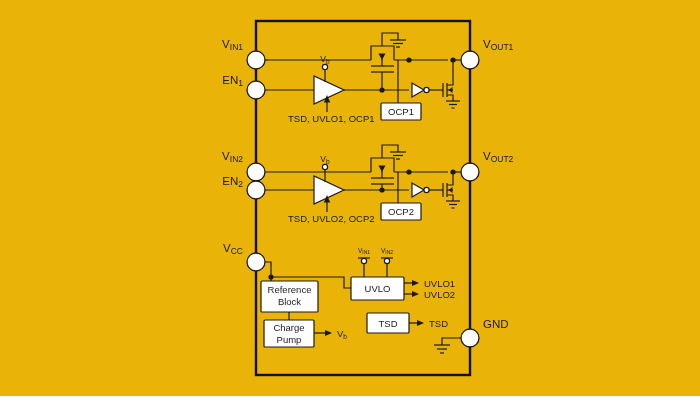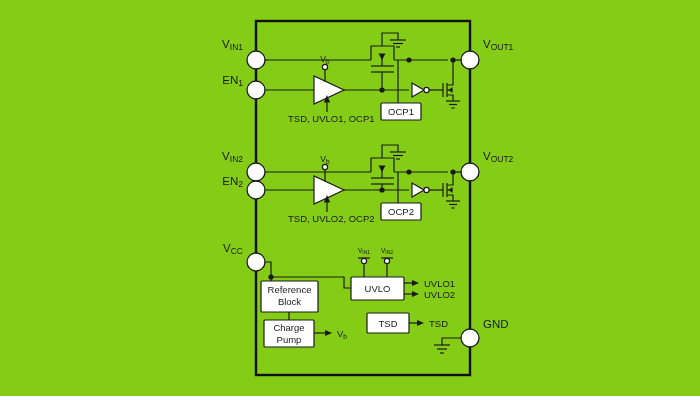--- a/index.html
+++ b/index.html
@@ -4,21 +4,21 @@
 <style>
   html, body {
     margin: 0;
     padding: 0;
     background: #ffffff;
   }
   #root {
     position: relative;
     width: 700px;
     height: 396px;
-    background: #84cc16;
+    background: #eab308;
     font-family: "Liberation Sans", sans-serif;
     overflow: hidden;
   }
   #diagram-svg {
     position: absolute;
     left: 0;
     top: 0;
   }
   .lbl {
     font-family: "Liberation Sans", sans-serif;

